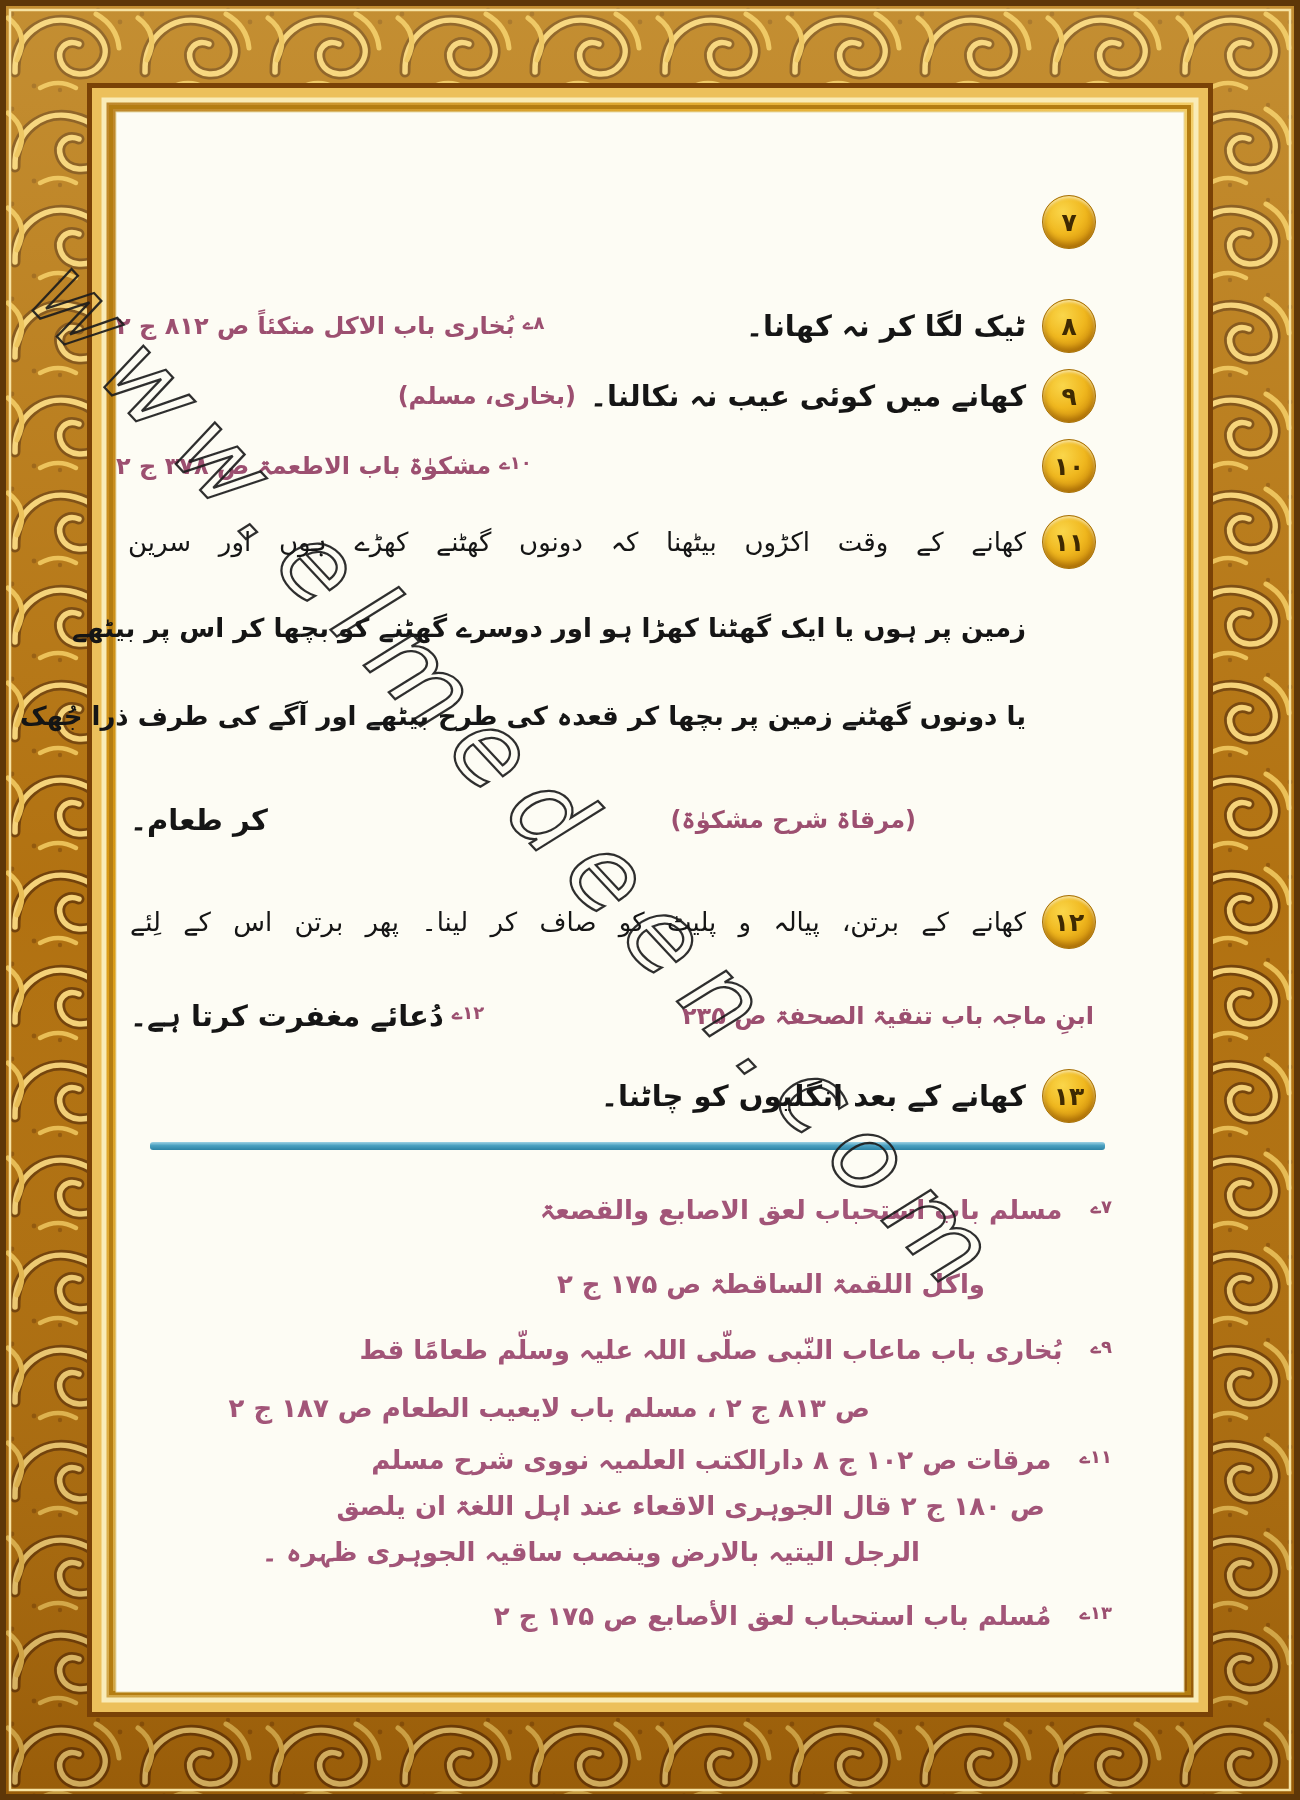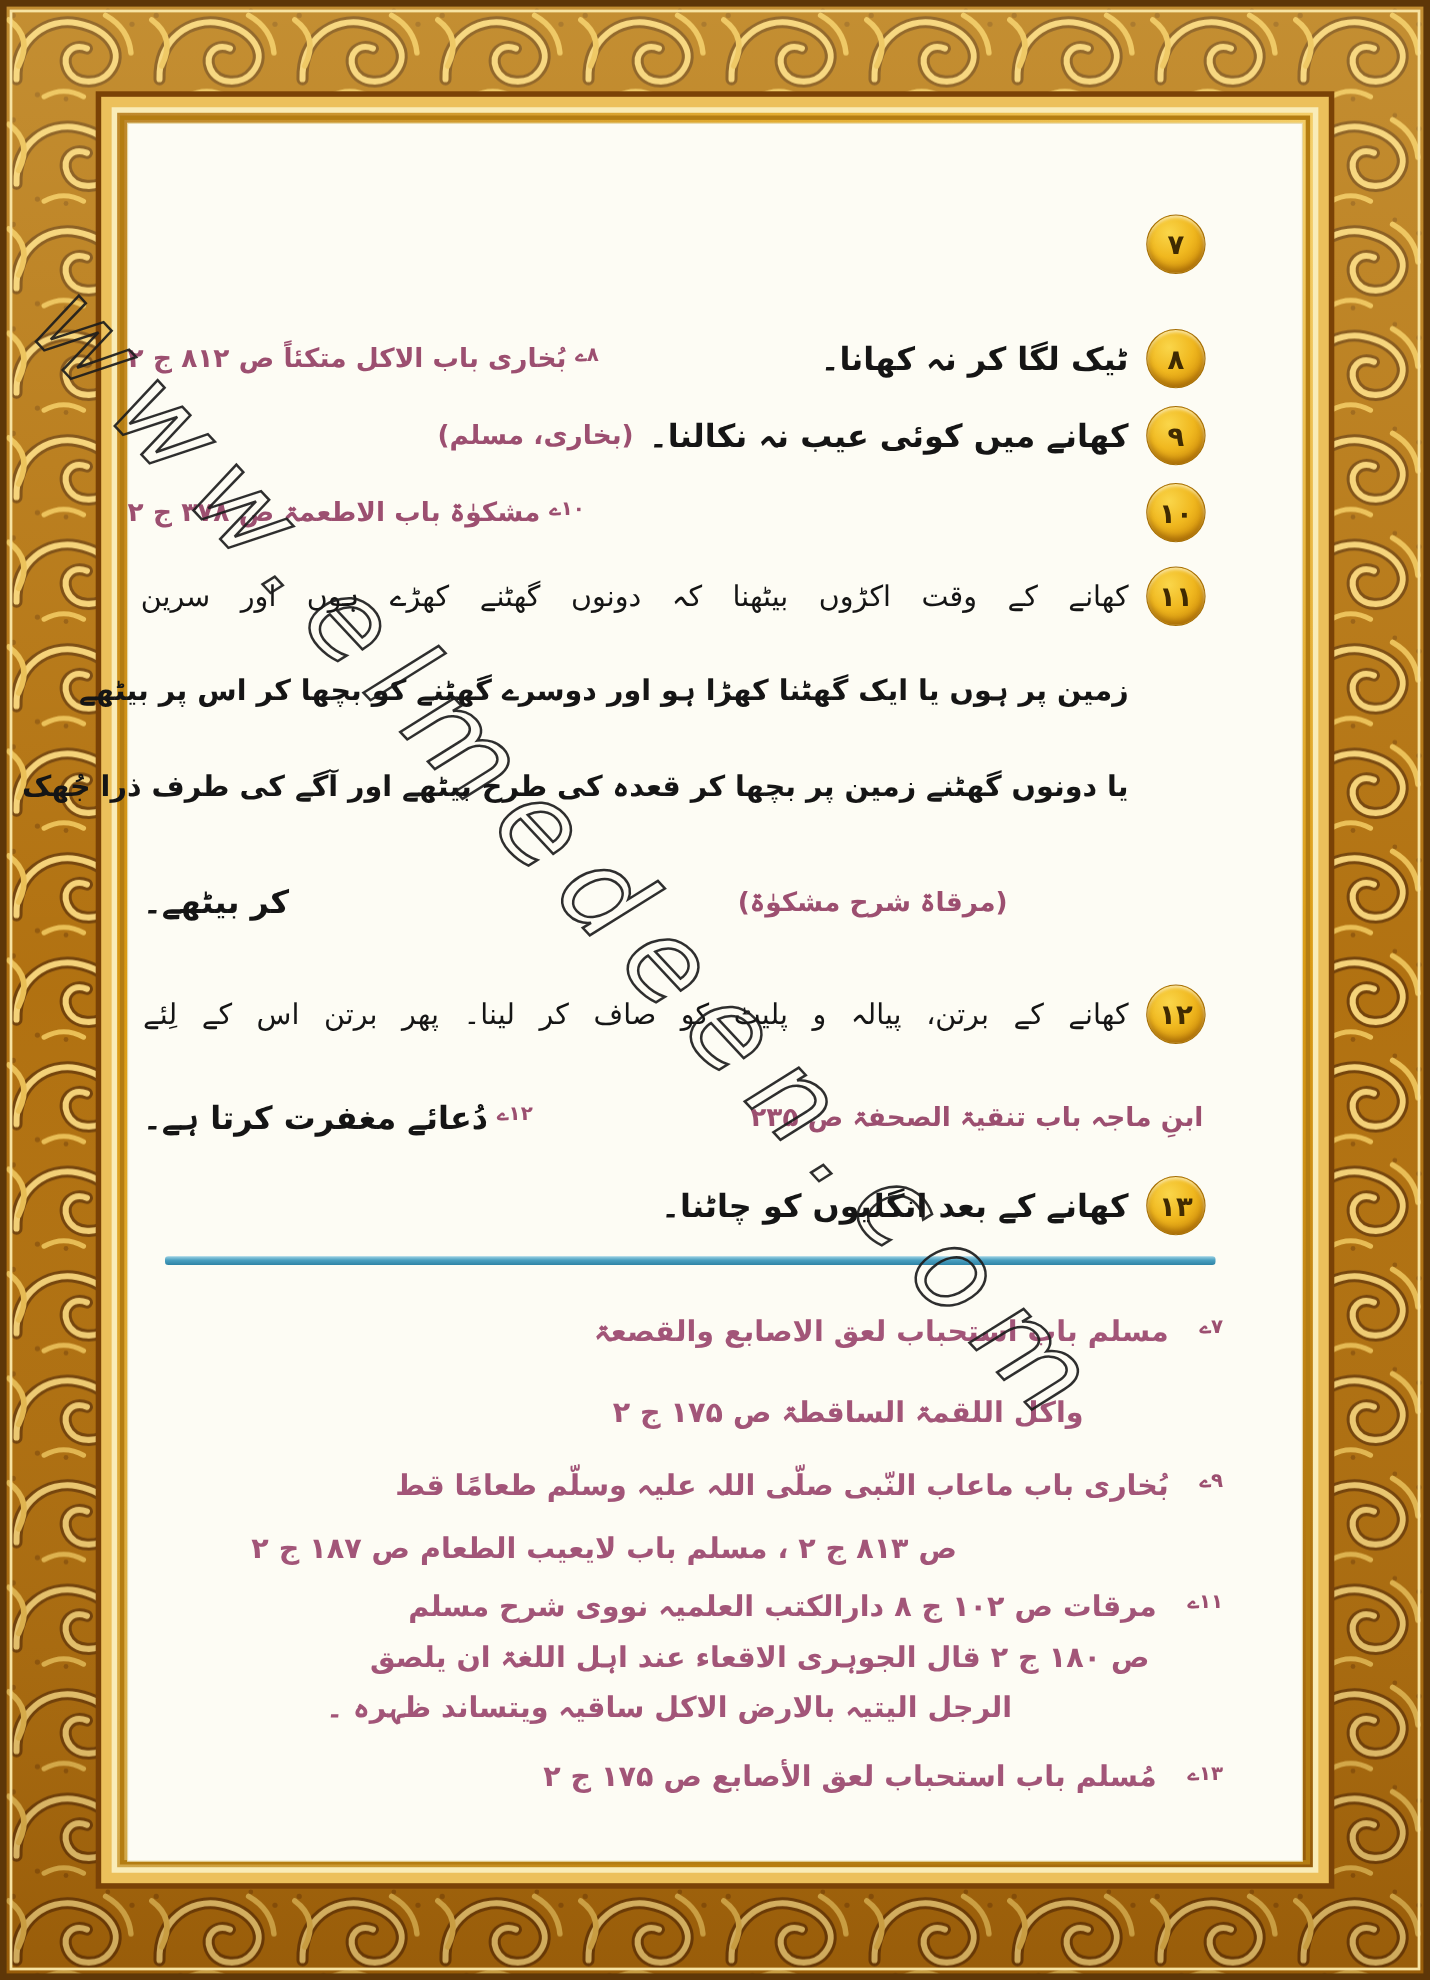--- a/index.html
+++ b/index.html
@@ -144,21 +144,21 @@
 
   <div class="row" style="top:398px;padding-right:88px;padding-left:12px;">
     <span class="badge">۱۱</span>
     <span class="jline">کھانے کے وقت اکڑوں بیٹھنا کہ دونوں گھٹنے کھڑے ہوں اور سرین</span>
   </div>
   <div class="line-full" style="top:486px;">زمین پر ہوں یا ایک گھٹنا کھڑا ہو اور دوسرے گھٹنے کو بچھا کر اس پر بیٹھے</div>
   <div class="line-full" style="top:574px;">یا دونوں گھٹنے زمین پر بچھا کر قعدہ کی طرح بیٹھے اور آگے کی طرف ذرا جُھک</div>
   <div class="row" style="top:676px;padding-right:268px;padding-left:14px;">
     <span class="ref">(مرقاۃ شرح مشکوٰۃ)</span>
     <span class="spacer"></span>
-    <span class="utext">کر بیٹھے۔</span>
+    <span class="utext">کر طعام۔</span>
   </div>
 
   <div class="row" style="top:778px;padding-right:88px;padding-left:14px;">
     <span class="badge">۱۲</span>
     <span class="jline">کھانے کے برتن، پیالہ و پلیٹ کو صاف کر لینا۔ پھر برتن اس کے لِئے</span>
   </div>
   <div class="row" style="top:872px;padding-right:90px;padding-left:14px;">
     <span class="ref">ابنِ ماجہ باب تنقیۃ الصحفۃ ص ۲۳۵</span>
     <span class="spacer"></span>
     <span class="fmark">۱۲ے</span>
@@ -189,21 +189,21 @@
   </div>
 
   <div class="fnrow" style="top:1322px;">
     <span class="fmark">۱۱ے</span>
     <span class="fnote" style="margin-right:20px;">مرقات ص ۱۰۲ ج ۸ دارالکتب العلمیہ نووی شرح مسلم</span>
   </div>
   <div class="fnrow" style="top:1368px;">
     <span class="fnote" style="margin-right:75px;">ص ۱۸۰ ج ۲ قال الجوہری الاقعاء عند اہل اللغۃ ان یلصق</span>
   </div>
   <div class="fnrow" style="top:1414px;">
-    <span class="fnote" style="margin-right:200px;">الرجل الیتیہ بالارض الاکل ساقیہ ویتساند ظہرہ ۔</span>
+    <span class="fnote" style="margin-right:200px;">الرجل الیتیہ بالارض وینصب ساقیہ الجوہری ظہرہ ۔</span>
   </div>
 
   <div class="fnrow" style="top:1478px;">
     <span class="fmark">۱۳ے</span>
     <span class="fnote" style="margin-right:20px;">مُسلم باب استحباب لعق الأصابع ص ۱۷۵ ج ۲</span>
   </div>
 
 </div>
 
 <div class="watermark">www.elmedeen.com</div>

